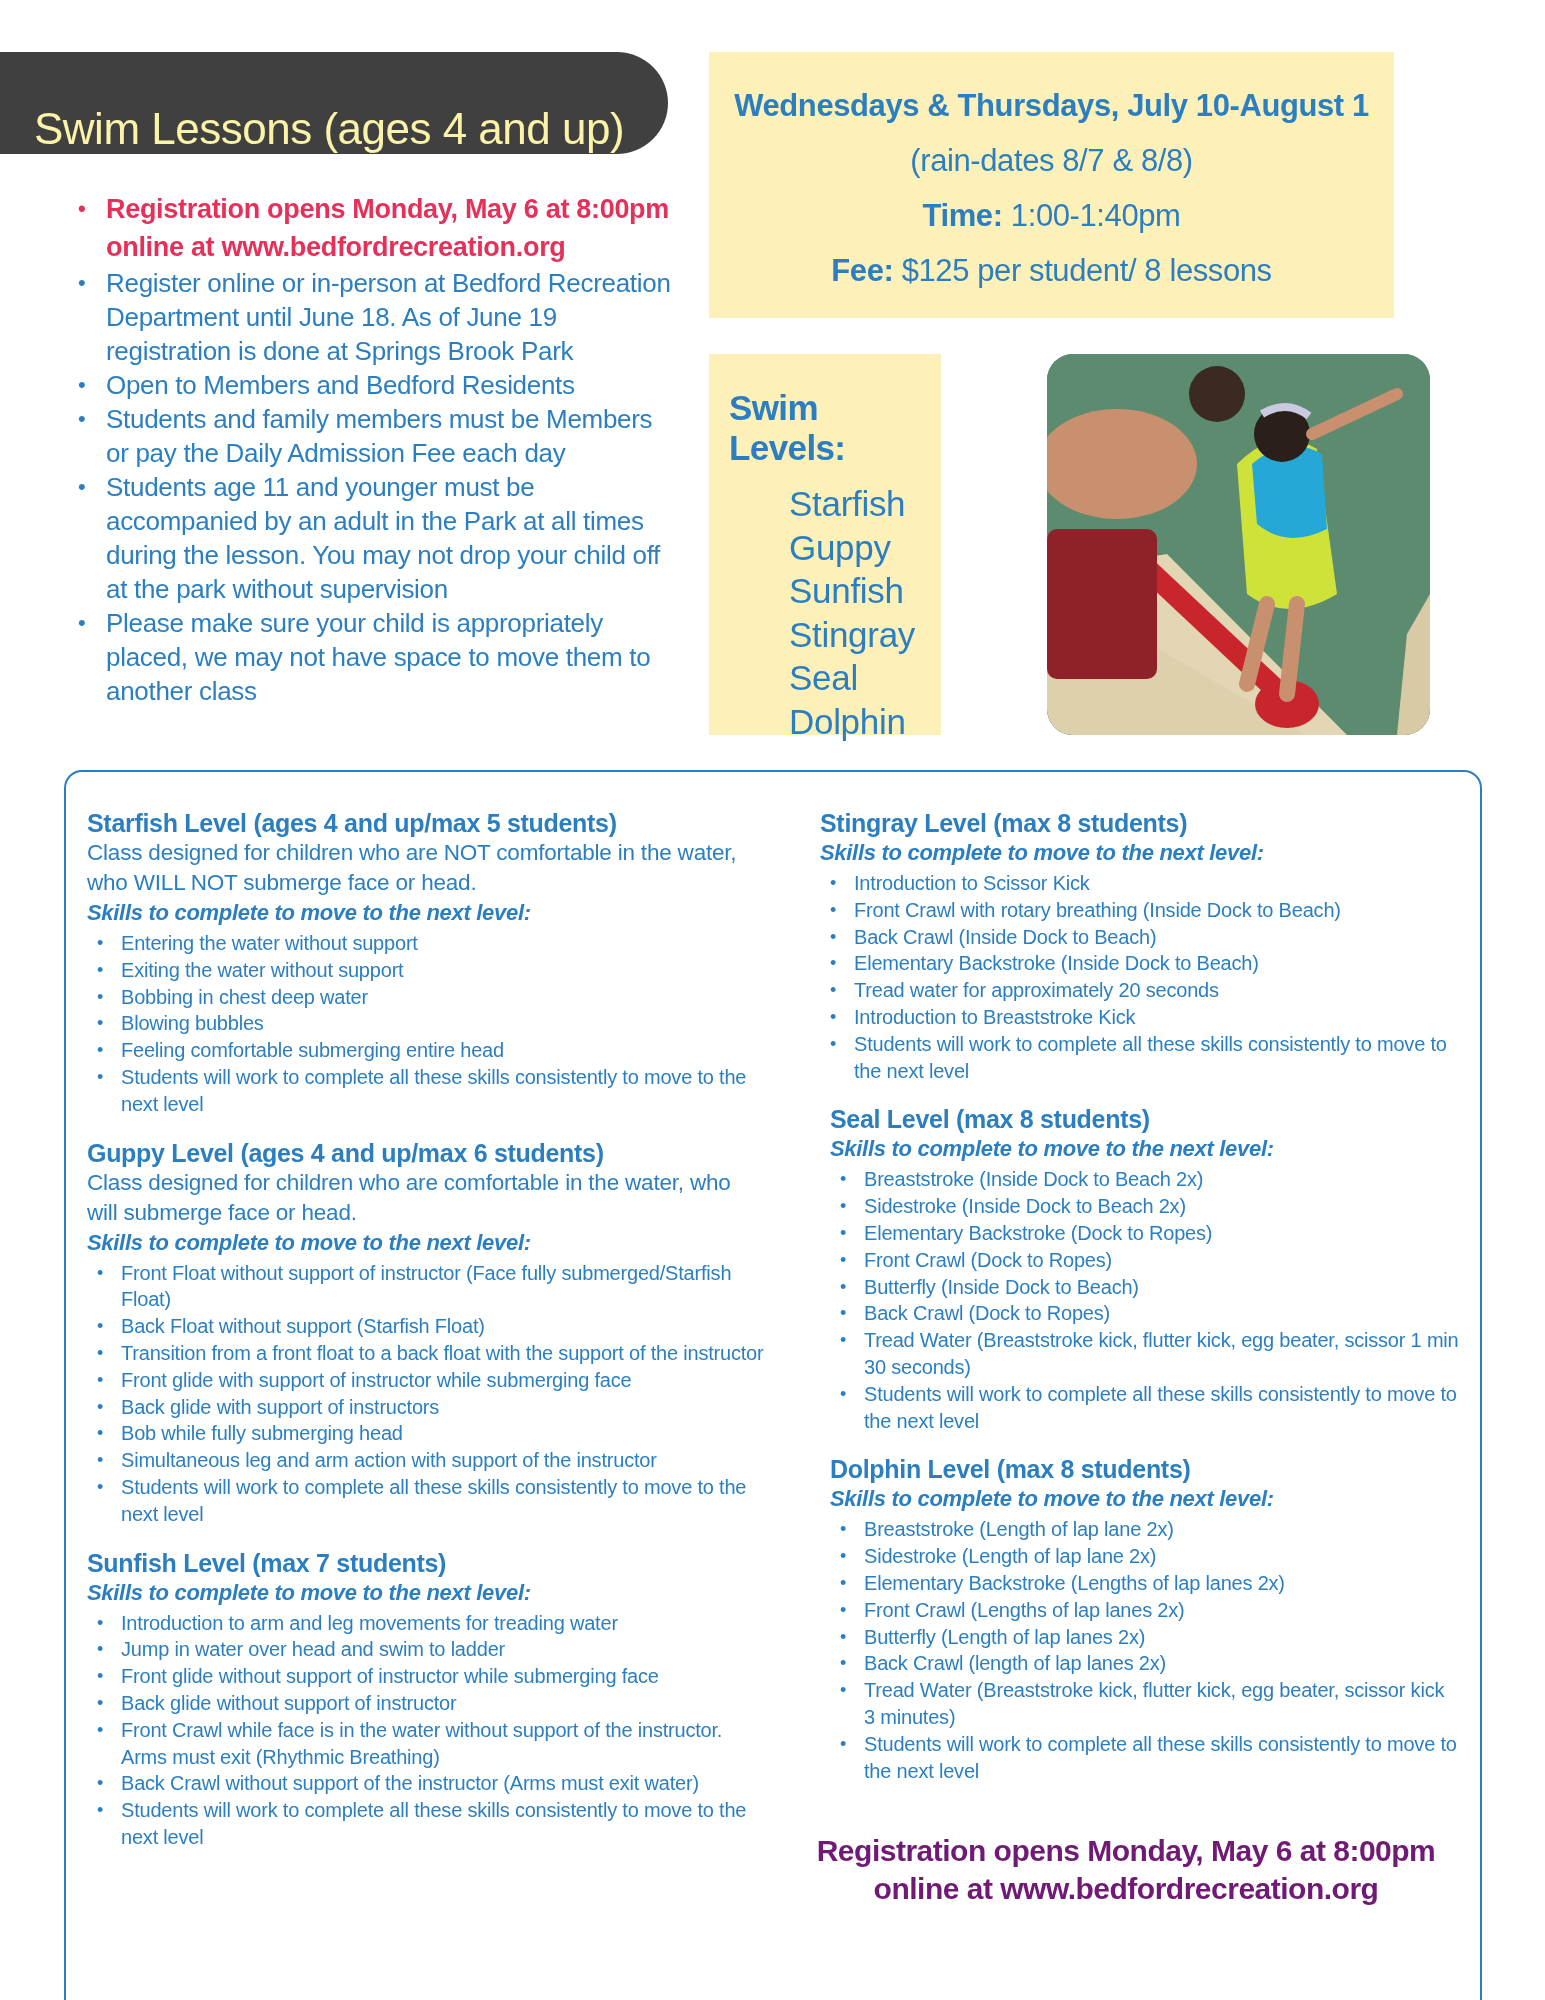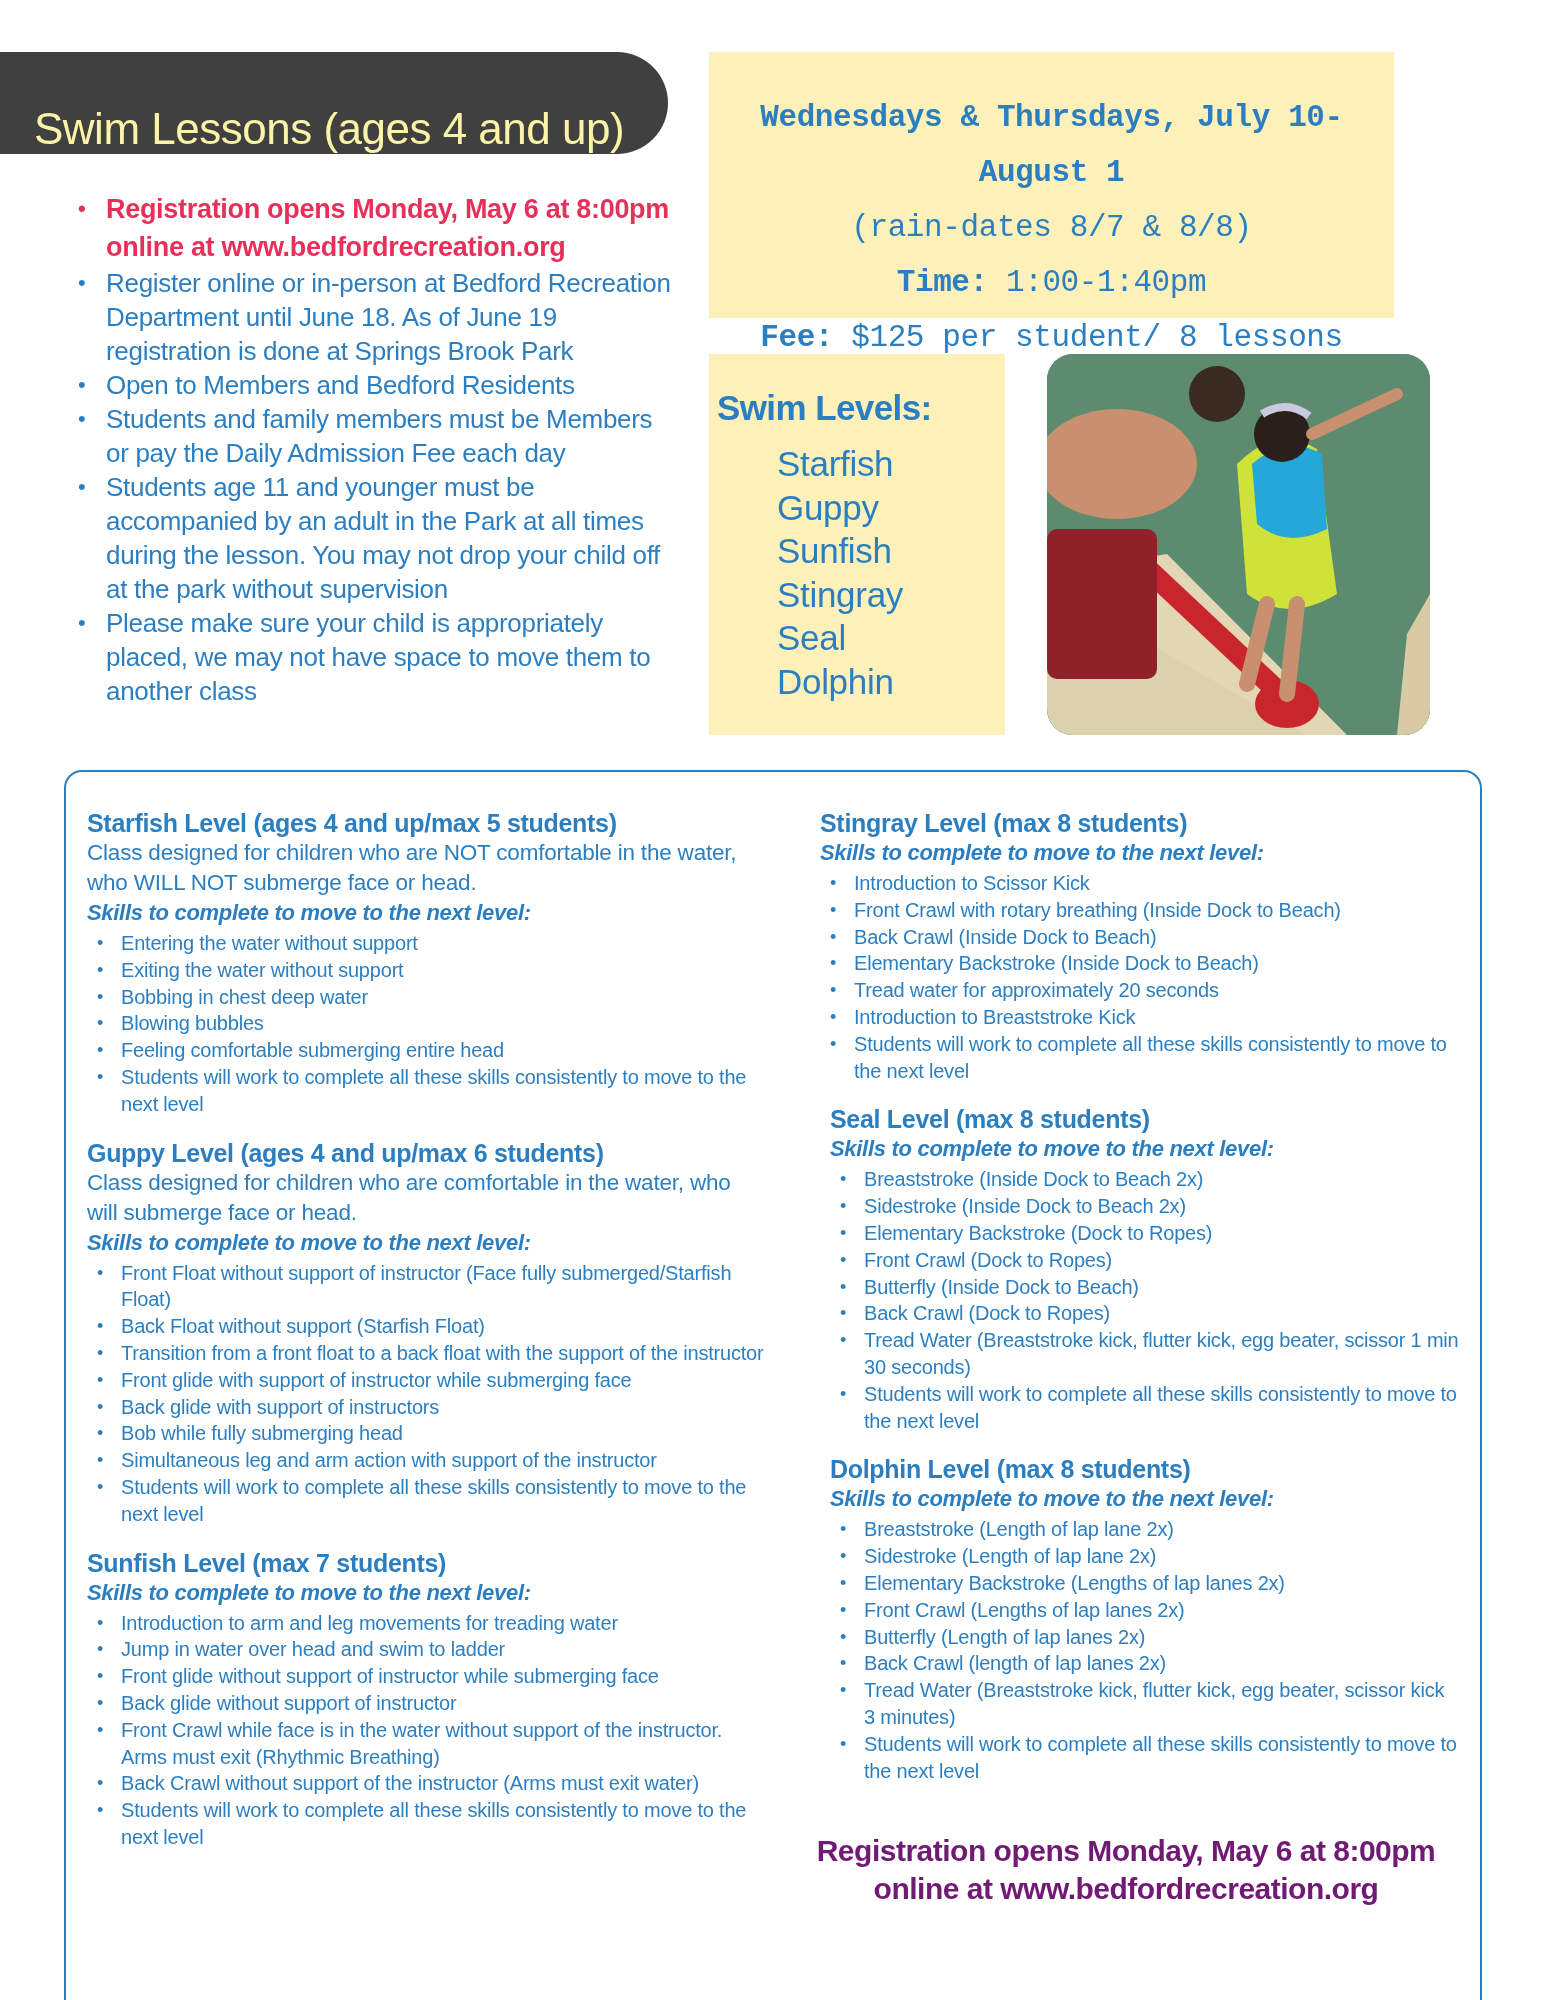--- a/index.html
+++ b/index.html
@@ -8,37 +8,37 @@
 
   .title-pill {
     position: absolute; left: 0; top: 52px; width: 668px; height: 102px;
     background: #404040; border-radius: 0 51px 51px 0;
     display: flex; align-items: flex-end; padding-left: 34px;
   }
   .title-pill span { color: #fbf3a8; font-size: 44px; letter-spacing: -0.5px; }
 
   .info-box {
     position: absolute; left: 709px; top: 52px; width: 685px; height: 266px;
-    background: #fdf1b9; text-align: center; padding-top: 38px; font-family: Liberation Mono, monospace;
+    background: #fdf1b9; text-align: center; padding-top: 26px;
   }
   .info-box .line { font-size: 31px; line-height: 55px; color: #2b7fc1; letter-spacing: -0.4px; }
   .info-box .line.bold { font-weight: bold; }
   .info-box b { font-weight: bold; }
 
   .intro-list {
     position: absolute; left: 78px; top: 190px; width: 600px; list-style: none;
   }
   .intro-list li { position: relative; padding-left: 28px; font-size: 26px; line-height: 34px; letter-spacing: -0.3px; }
   .intro-list li::before { content: "•"; position: absolute; left: 0; top: 0; font-size: 22px; }
   .intro-list li.alert { color: #e6305a; font-weight: bold; font-size: 27px; line-height: 38px; }
   .intro-list li.alert::before { color: #e6305a; }
 
   .levels-box {
-    position: absolute; left: 709px; top: 354px; width: 296px; height: 381px;
-    background: #fdf1b9; padding: 34px 0 0 8px;
+    position: absolute; left: 709px; top: 354px; width: 232px; height: 381px;
+    background: #fdf1b9; padding: 34px 0 0 20px;
   }
   .levels-box h2 { font-size: 35px; font-weight: bold; color: #2b7fc1; letter-spacing: -0.6px; margin-bottom: 14px; }
   .levels-box ul { list-style: none; padding-left: 60px; }
   .levels-box li { font-size: 35px; line-height: 43.5px; color: #2b7fc1; letter-spacing: -0.3px; }
 
   .photo {
     position: absolute; left: 1047px; top: 354px; width: 383px; height: 381px;
     border-radius: 26px; overflow: hidden;
     background: linear-gradient(160deg, #5d8c74 0%, #4f8468 40%, #5a8b6f 70%, #7a9a83 100%);
   }

